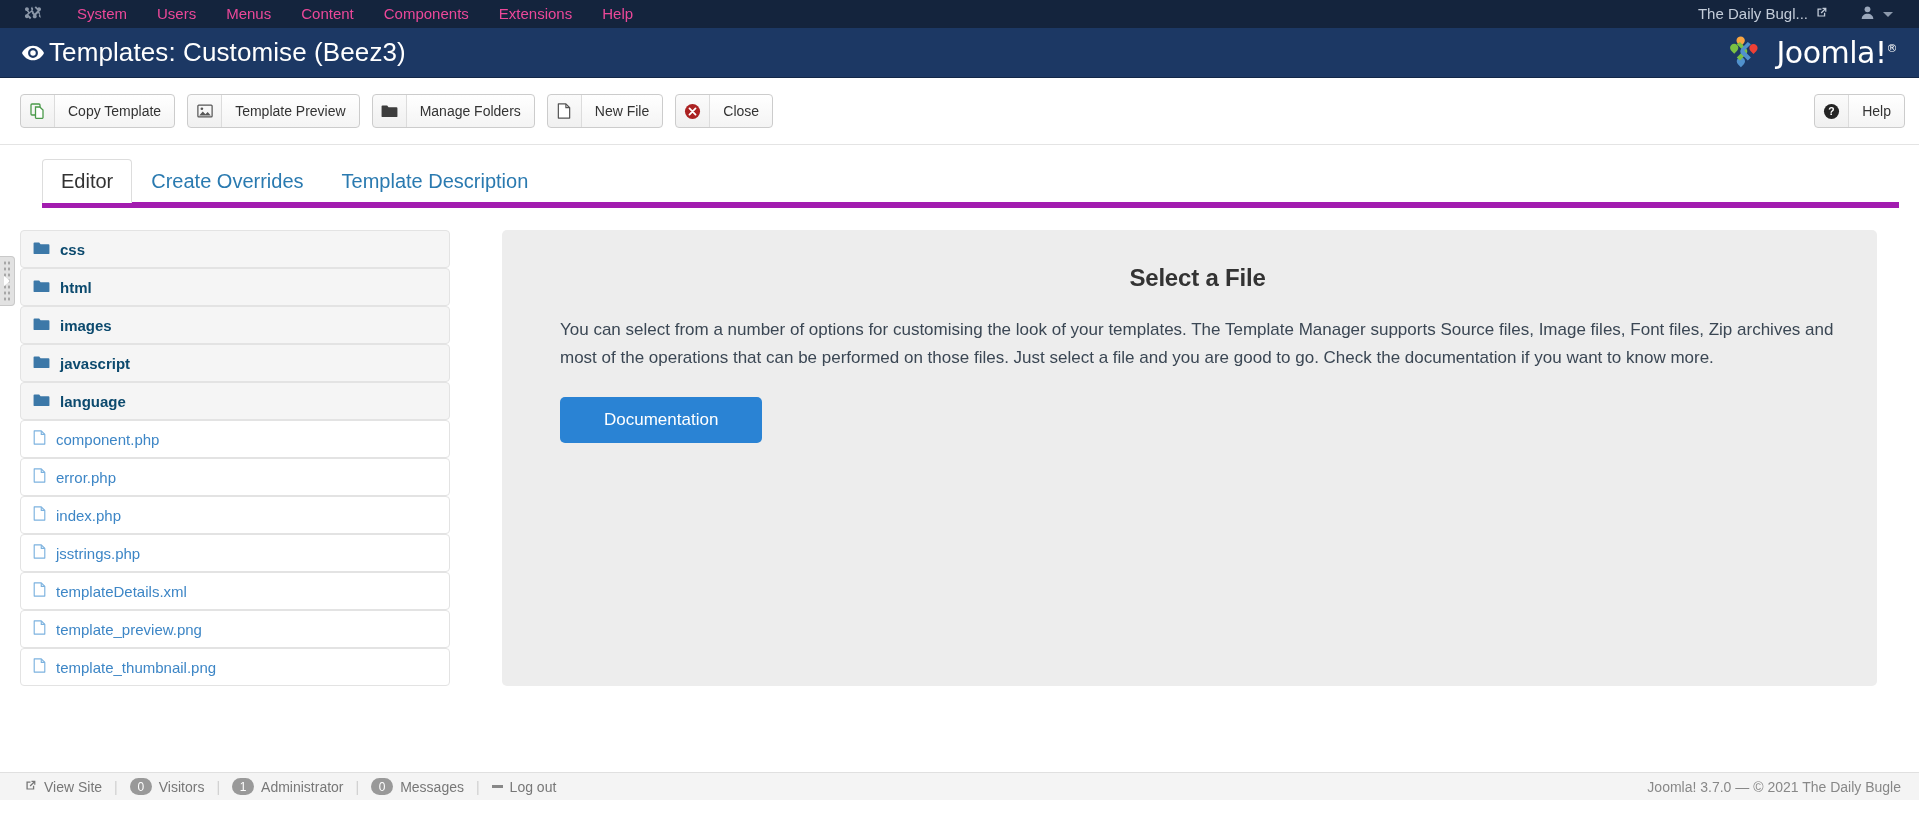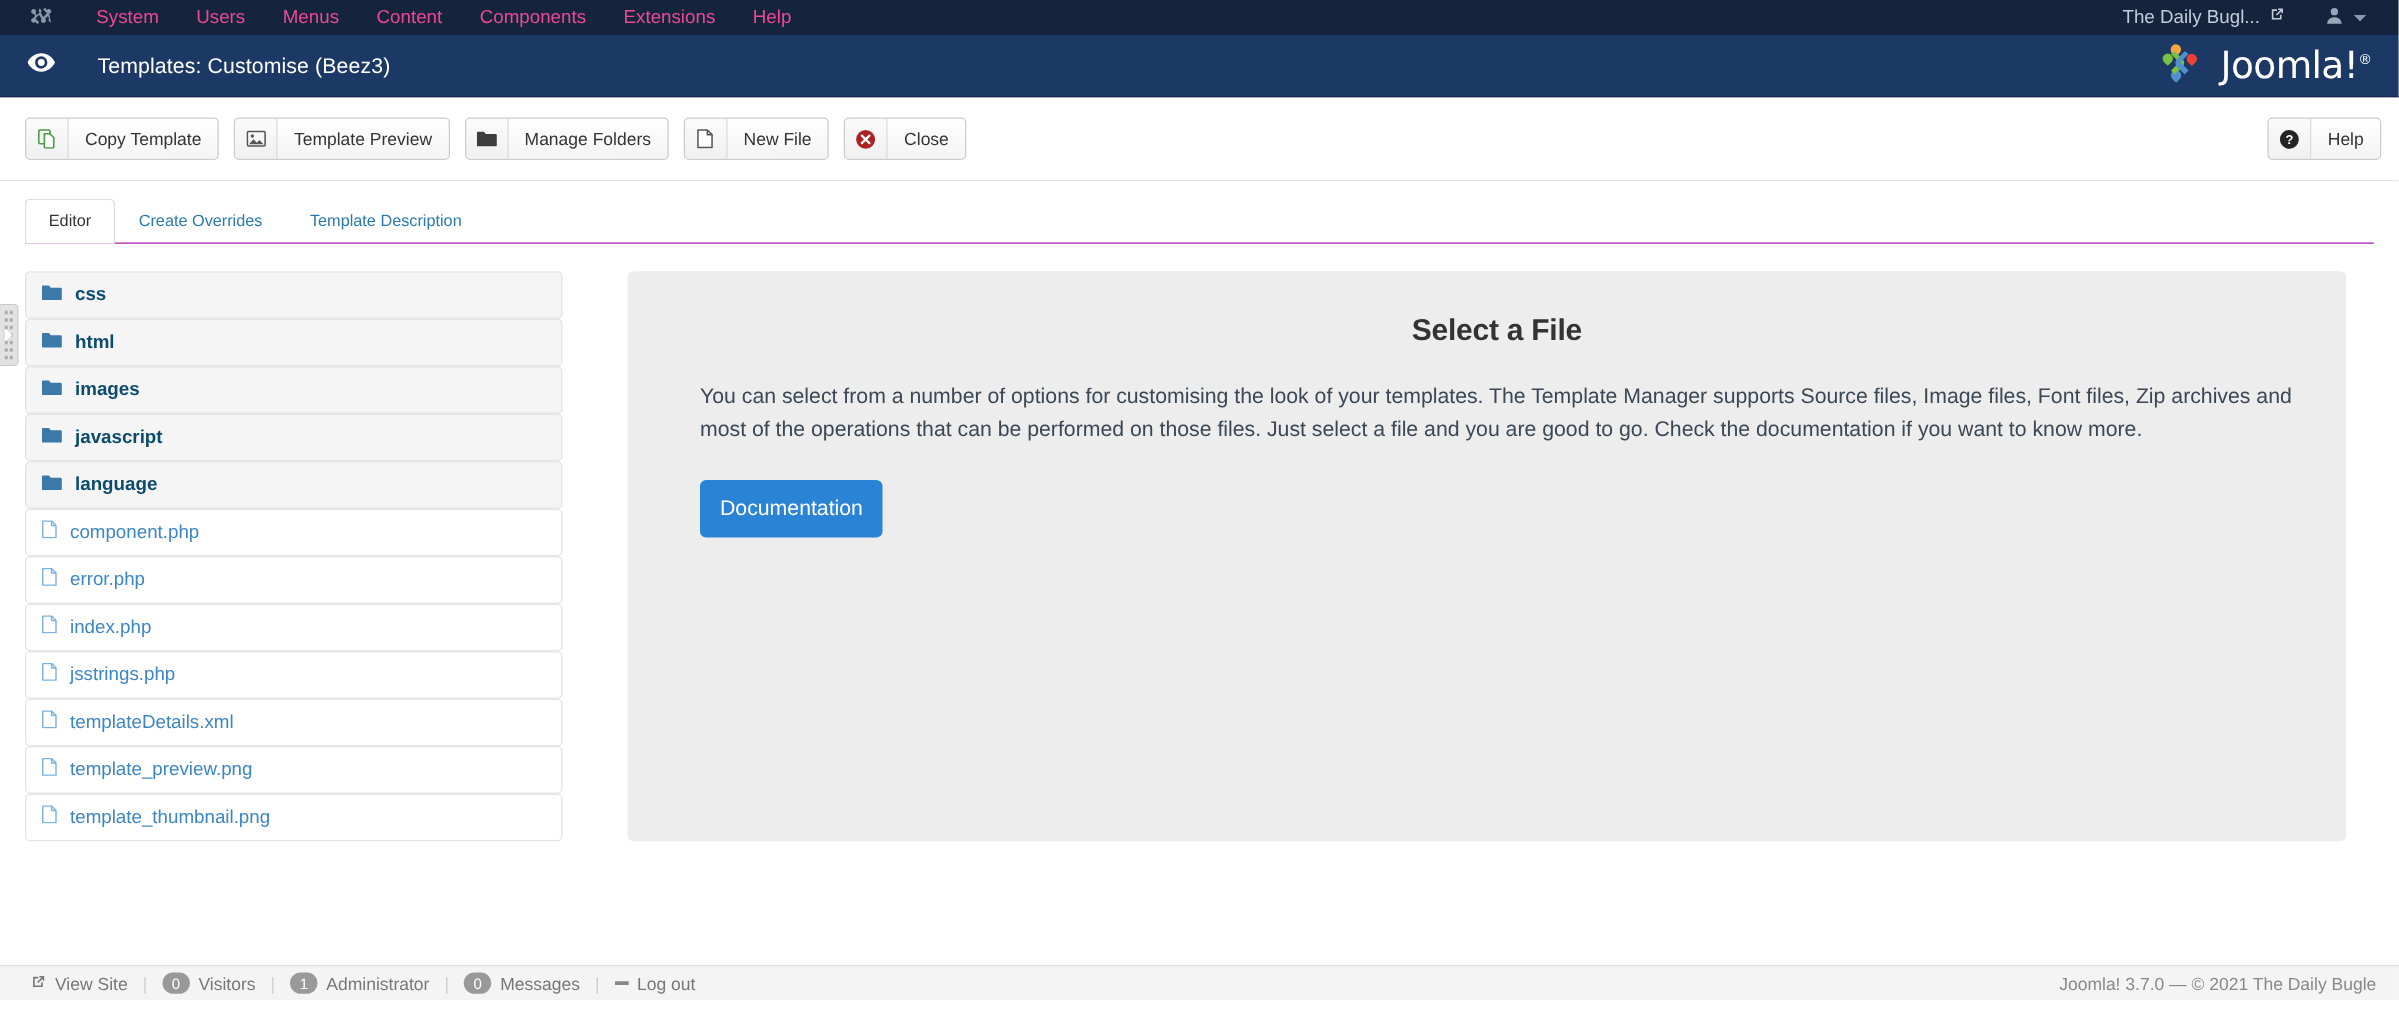--- a/index.html
+++ b/index.html
@@ -66,23 +66,23 @@
   
   .subhead {
     height: 50px;
     background: #1c3864;
     display: flex;
     align-items: center;
     padding: 0 14px 0 22px;
     border-bottom: 1px solid #132747;
   }
   .page-title {
-    display: flex; align-items: center; gap: 34px;
+    display: flex; align-items: center; gap: 5px;
     color: #fff;
-    font-size: 17px;
+    font-size: 26px;
     font-weight: normal;
     letter-spacing: .1px;
   }
   .joomla-brand {
     margin-left: auto;
     display: flex; align-items: center; gap: 10px;
     padding-right: 8px;
   }
   .joomla-wordmark {
     color: #fff;
@@ -121,22 +121,23 @@
     border-right: 1px solid #dcdcdc;
     background: rgba(0,0,0,0.015);
   }
   .tbtn .tlabel { padding: 0 13px; white-space: nowrap; }
   .toolbar-right { margin-left: auto; display: flex; }
 
   
   .tabs-wrap { padding: 14px 20px 0 20px; background: #fff; }
   .tabs {
     display: flex;
-    border-bottom: 1px solid #a21caf;
-    font-size: 13px;
+    border-bottom: 6px solid #a21caf;
+    font-size: 20px;
+    margin-left: 22px;
   }
   .tab {
     padding: 9px 18px;
     margin-bottom: -1px;
     color: #2a7ab0;
     cursor: pointer;
     border: 1px solid transparent;
     border-radius: 4px 4px 0 0;
     line-height: 1.2;
   }
@@ -228,21 +229,21 @@
     line-height: 1.62;
     color: #3b4754;
     max-width: 1320px;
   }
   .btn-primary {
     display: inline-block;
     background: #2a83d4;
     color: #fff;
     border: none;
     border-radius: 5px;
-    padding: 13px 16px;
+    padding: 13px 44px;
     font-size: 17px;
     cursor: pointer;
     font-family: "Liberation Sans", sans-serif;
   }
 
   
   .statusbar {
     position: absolute;
     left: 0; bottom: 16px;
     width: 1919px;

